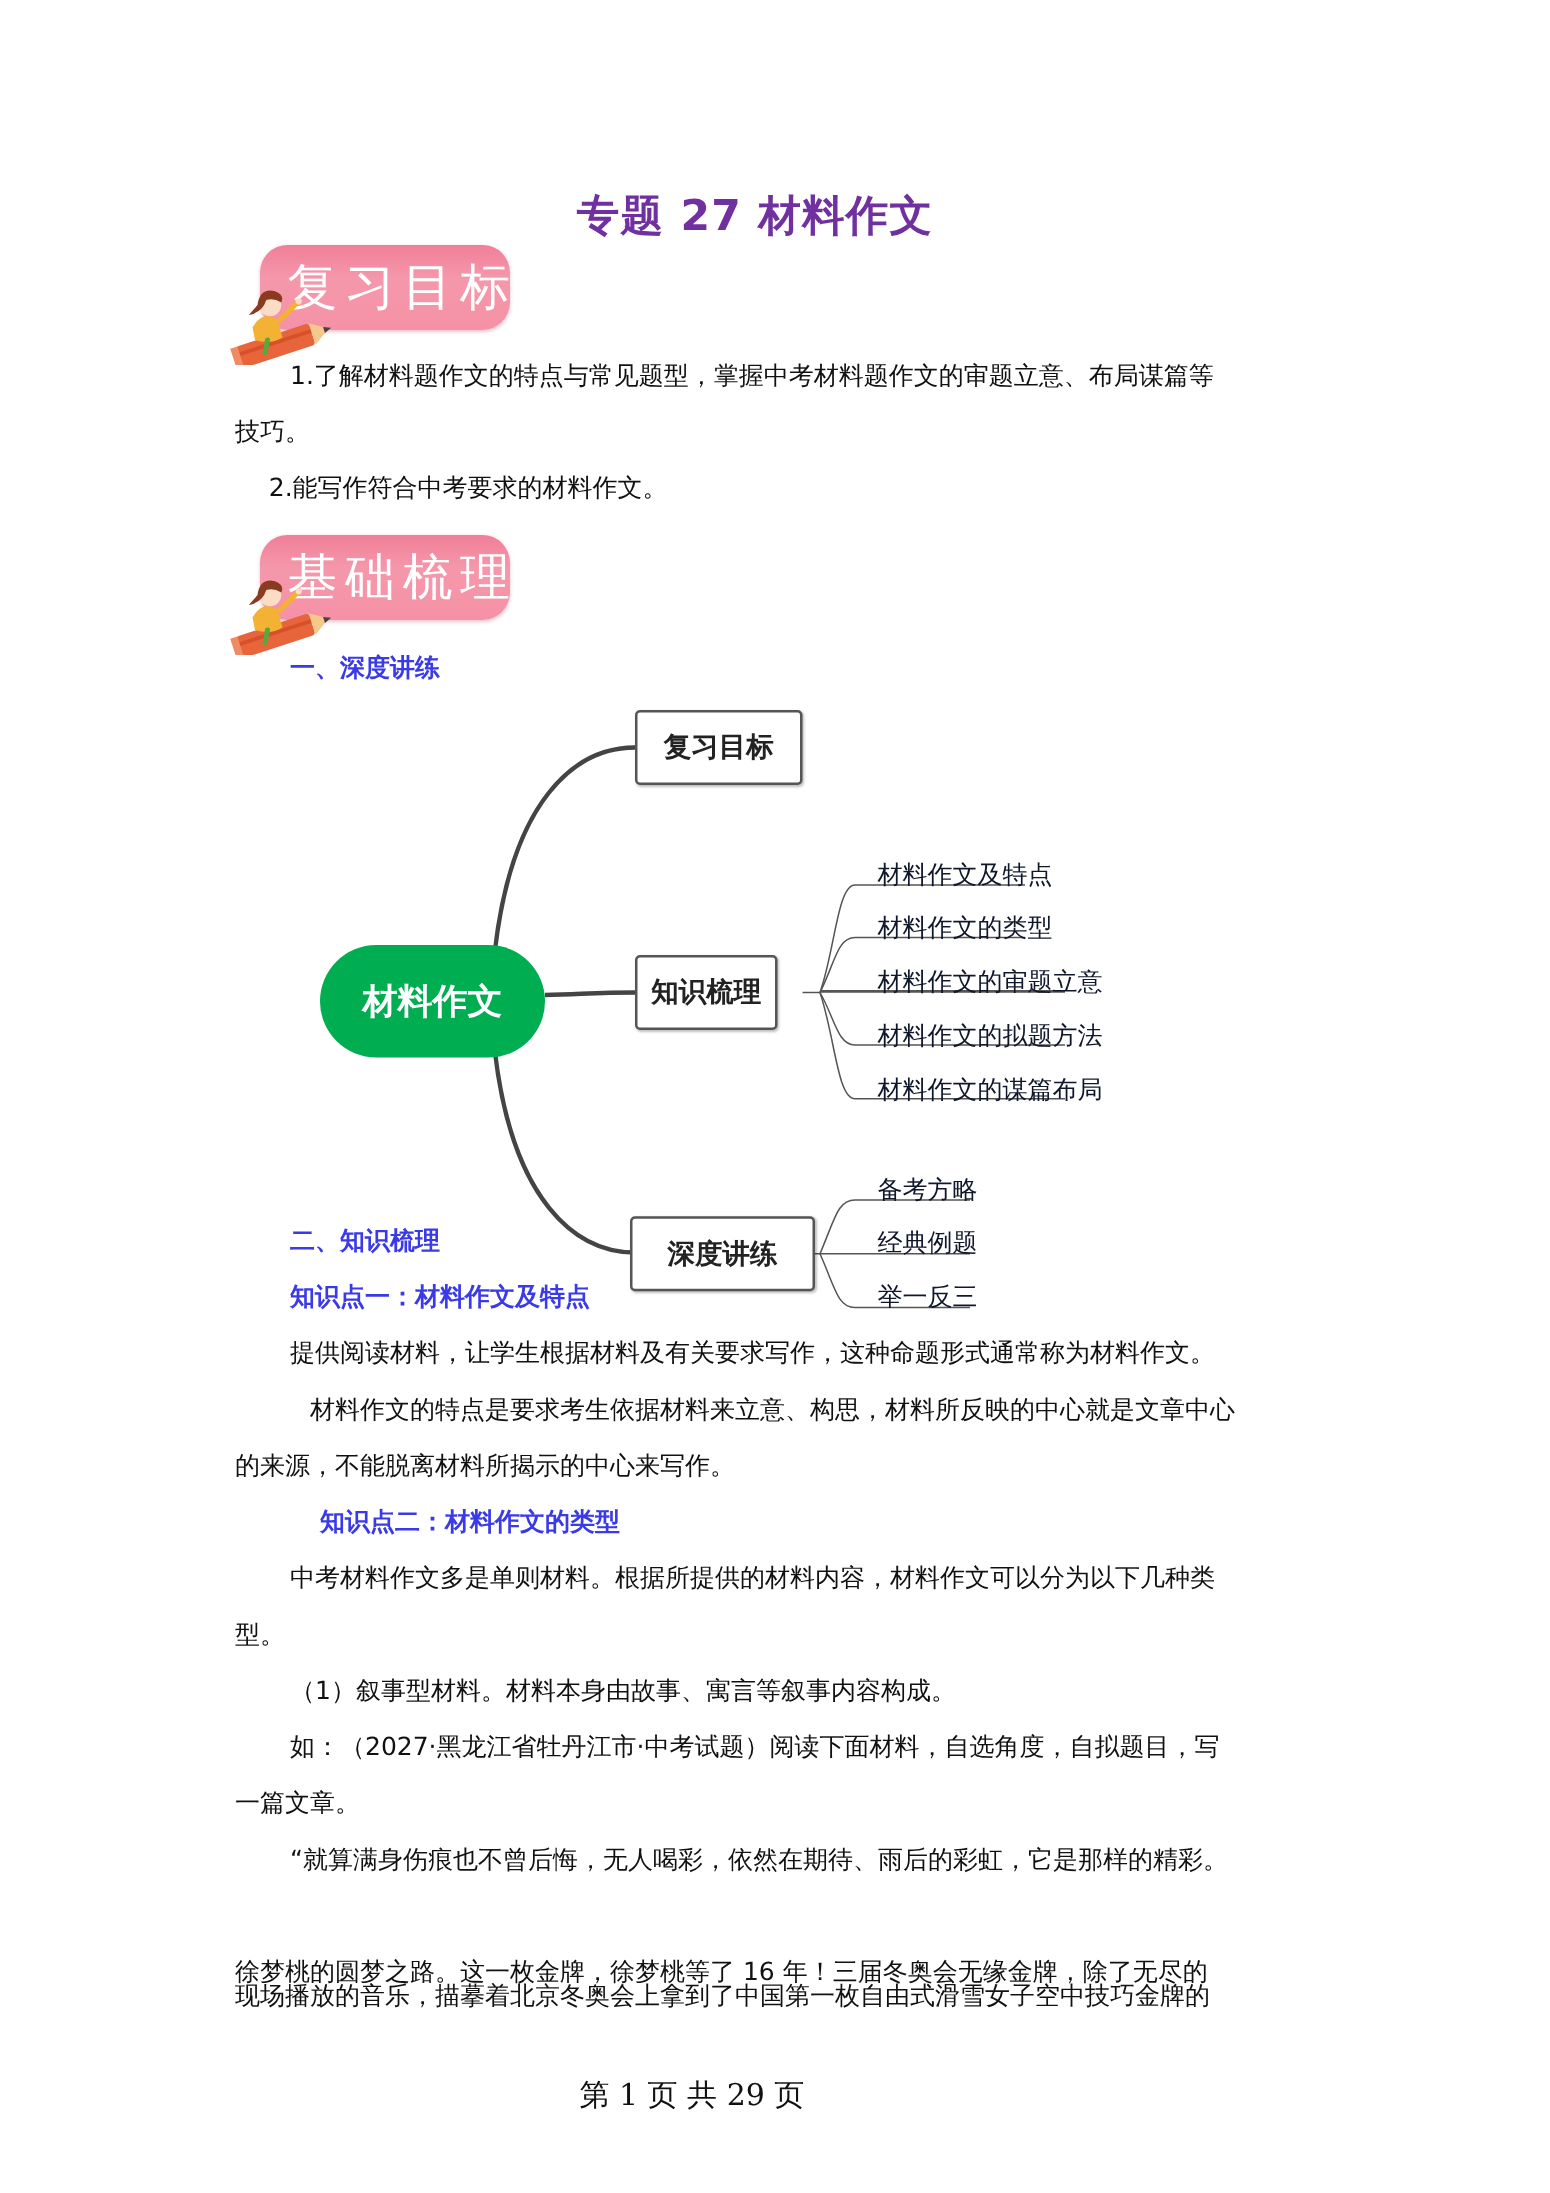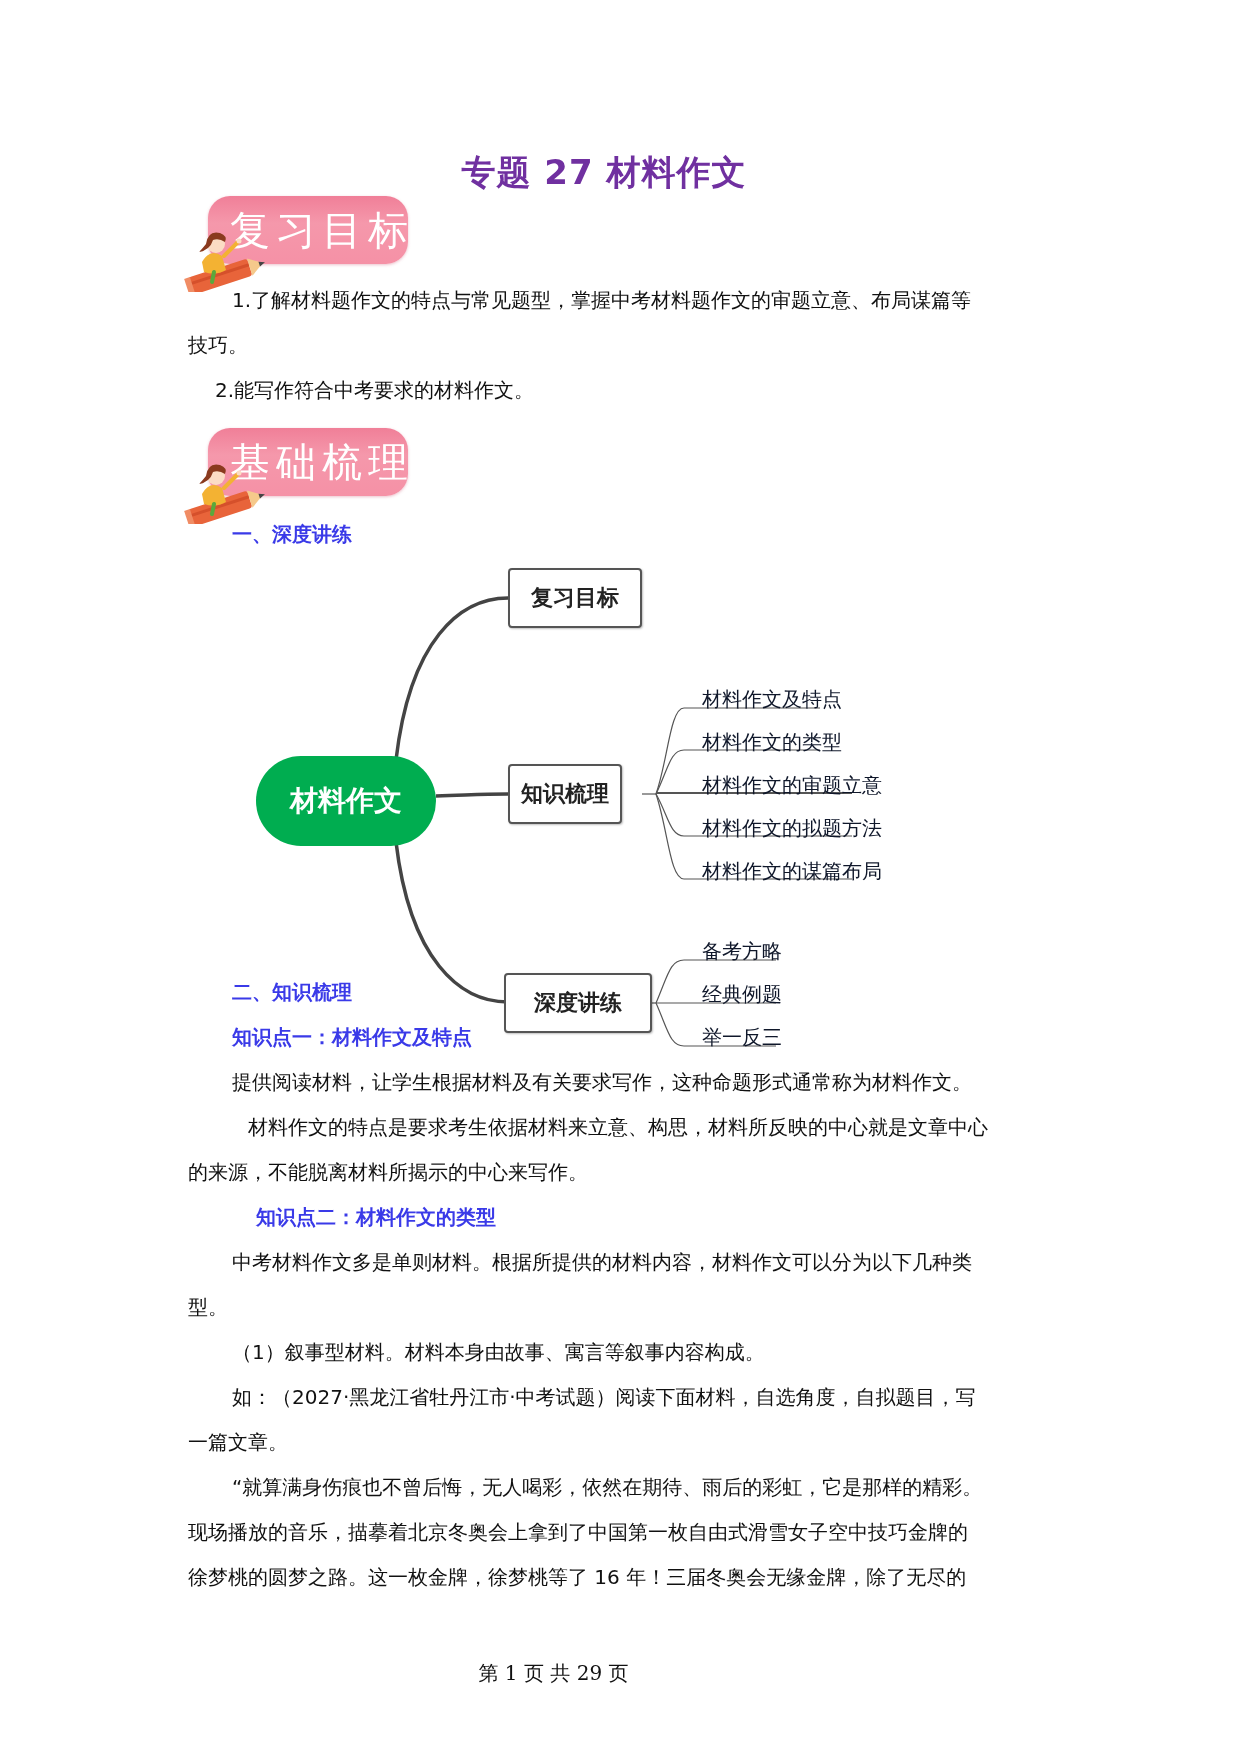--- a/index.html
+++ b/index.html
@@ -41,21 +41,21 @@
     .mm-center {
       background: #00ad50; border-radius: 45px; color: #fff;
       display: flex; align-items: center; justify-content: center;
       font-size: 28px; font-weight: bold;
     }
     .mm-sub {
       font-size: 20px; color: #0f172a; white-space: nowrap;
     }
     .footer {
       left: 0; width: 1107px; top: 1660px; text-align: center;
-      font-size: 20px; color: #111; font-family: "DejaVu Serif", serif;
+      font-size: 24px; color: #111; font-family: "DejaVu Serif", serif;
     }
   </style>
 </head>
 <body>
 
 <div class="abs title">
   <span>专题</span>
   <span class="num">27</span>
   <span>材料作文</span>
 </div>
@@ -150,16 +150,16 @@
 <div class="abs p" style="left:232px; top:1105px;margin-left:16px;">材料作文的特点是要求考生依据材料来立意、构思，材料所反映的中心就是文章中心</div>
 <div class="abs p" style="left:188px; top:1150px;">的来源，不能脱离材料所揭示的中心来写作。</div>
 
 <div class="abs h-blue" style="left:232px; top:1195px;margin-left:24px;">知识点二：材料作文的类型</div>
 <div class="abs p" style="left:232px; top:1240px;">中考材料作文多是单则材料。根据所提供的材料内容，材料作文可以分为以下几种类</div>
 <div class="abs p" style="left:188px; top:1285px;">型。</div>
 <div class="abs p" style="left:232px; top:1330px;">（1）叙事型材料。材料本身由故事、寓言等叙事内容构成。</div>
 <div class="abs p" style="left:232px; top:1375px;">如：（2027·黑龙江省牡丹江市·中考试题）阅读下面材料，自选角度，自拟题目，写</div>
 <div class="abs p" style="left:188px; top:1420px;">一篇文章。</div>
 <div class="abs p" style="left:232px; top:1465px;">“就算满身伤痕也不曾后悔，无人喝彩，依然在期待、雨后的彩虹，它是那样的精彩。</div>
-<div class="abs p" style="left:188px; top:1510px;">现场播放的音乐，描摹着北京冬奥会上拿到了中国第一枚自由式滑雪女子空中技巧金牌的</div>
+<div class="abs p" style="left:188px; top:1574px;">现场播放的音乐，描摹着北京冬奥会上拿到了中国第一枚自由式滑雪女子空中技巧金牌的</div>
 <div class="abs p" style="left:188px; top:1555px;">徐梦桃的圆梦之路。这一枚金牌，徐梦桃等了 16 年！三届冬奥会无缘金牌，除了无尽的</div>
 
 <div class="abs footer">第 1 页 共 29 页</div>
 
 </body></html>

